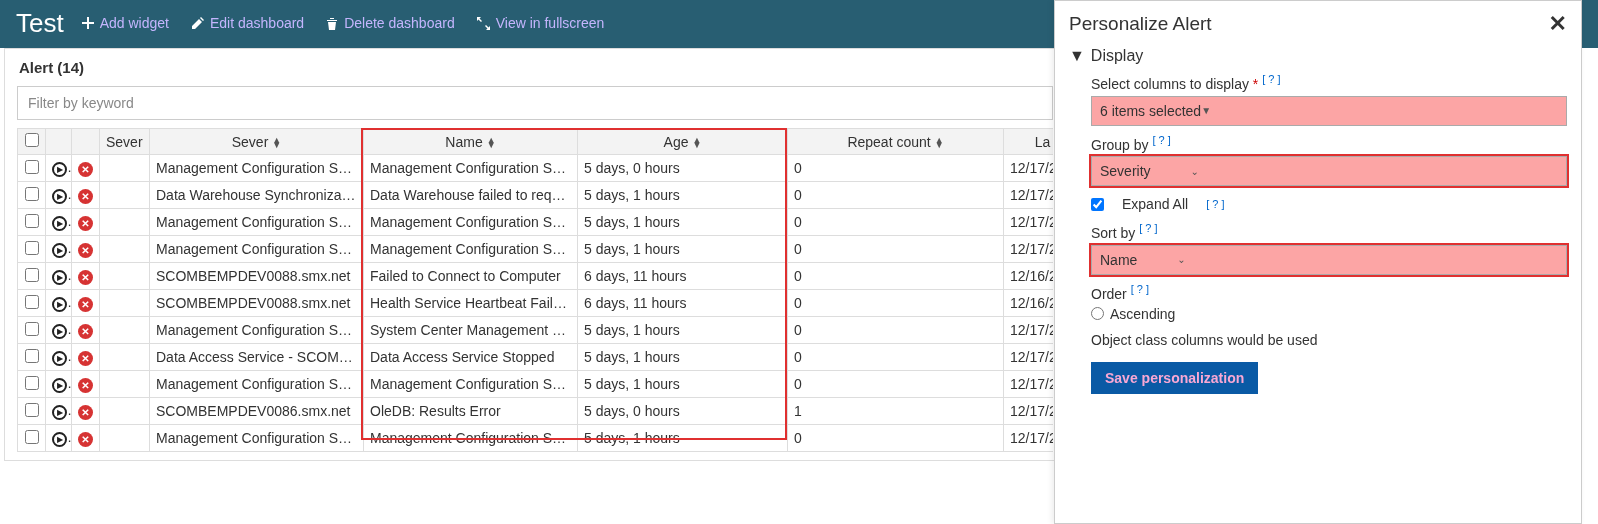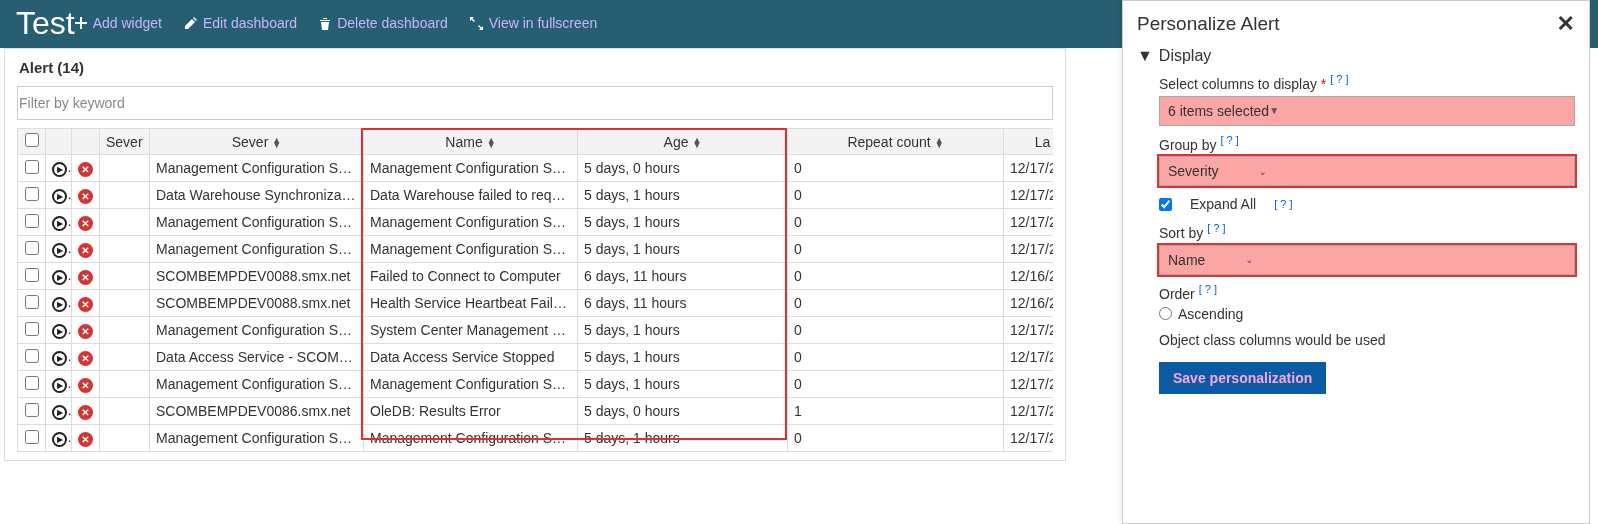--- a/index.html
+++ b/index.html
@@ -1,45 +1,45 @@
 <!DOCTYPE html>
 <html><head>
 <meta charset="utf-8">
 <style>
 * { box-sizing: border-box; margin: 0; padding: 0; }
 body { font-family: "Segoe UI", Arial, sans-serif; font-size: 14px; color: #333; background: #fff; width: 1598px; height: 524px; overflow: hidden; position: relative; }
 .header-bar { background: #285e72; color: #fff; display: flex; align-items: center; padding: 6px 16px 8px 16px; height: 48px; }
-.header-title { font-size: 32px; font-weight: 300; }
+.header-title { font-size: 26px; font-weight: 300; margin-right: 18px; }
 .header-link { color: #c4b5fd; margin-right: 22px; font-size: 14px; cursor: pointer; display: inline-flex; align-items: center; gap: 6px; }
 .header-link svg { flex-shrink: 0; }
 .panel { border: 1px solid #ddd; margin: 0 4px; }
 .panel-title { padding: 10px 14px; font-size: 15px; font-weight: 600; }
 .filter-box { margin: 0 12px 8px 12px; }
-.filter-input { width: 100%; padding: 8px 1px; border: 1px solid #ccc; font-size: 14px; }
+.filter-input { width: 100%; padding: 8px 10px; border: 1px solid #ccc; font-size: 14px; }
 .filter-input::placeholder { color: #888; }
 .table-wrap { margin: 0 12px 8px 12px; overflow: hidden; position: relative; }
 table { width: 100%; border-collapse: collapse; table-layout: fixed; }
 th, td { border: 1px solid #ddd; padding: 4px 6px; text-align: left; font-size: 14px; overflow: hidden; white-space: nowrap; text-overflow: ellipsis; height: 26px; }
 th { background: #f3f3f3; font-weight: 400; text-align: center; }
 th.left { text-align: left; }
 .col-chk { width: 28px; }
 .col-exp { width: 26px; }
 .col-sev { width: 28px; }
 .col-sevh { width: 50px; }
 .col-src { width: 214px; }
 .col-name { width: 214px; }
 .col-age { width: 210px; }
 .col-rep { width: 216px; }
 .col-last { width: 78px; }
 .sort-arrows { display: inline-flex; flex-direction: column; line-height: 5px; font-size: 9px; margin-left: 4px; color: #555; vertical-align: middle; }
 .chev-circle { width: 15px; height: 15px; border: 2px solid #222; border-radius: 50%; display: inline-flex; align-items: center; justify-content: center; }
 .chev-circle::after { content: "▶"; font-size: 8px; color: #222; margin-left: 1px;}
 .err-icon { width: 15px; height: 15px; background: #d63333; border-radius: 50%; display: inline-flex; align-items: center; justify-content: center; color: #fff; font-size: 10px; font-weight: bold; }
 .highlight-box { position: absolute; border: 2px solid #e03030; pointer-events: none; }
-.side-panel { position: absolute; top: 0; right: 8px; bottom: 0; width: 468px; background: #fff; border: 1px solid #ccc; padding: 10px 14px; box-shadow: -2px 0 6px rgba(0,0,0,0.08); overflow-y: auto; }
+.side-panel { position: absolute; top: 0; right: 16px; bottom: 0; width: 528px; background: #fff; border: 1px solid #ccc; padding: 10px 14px; box-shadow: -2px 0 6px rgba(0,0,0,0.08); overflow-y: auto; }
 .side-title-row { display: flex; justify-content: space-between; align-items: center; margin-bottom: 10px; }
 .side-title { font-size: 19px; font-weight: 400; }
 .close-x { font-size: 22px; font-weight: bold; cursor: pointer; }
 .section-header { display: flex; align-items: center; gap: 6px; font-size: 16px; margin: 4px 0 8px 0; }
 .section-body { padding-left: 22px; }
 .form-label { font-size: 14px; margin: 8px 0 4px 0; }
 .req { color: #c00; }
 .help-sup { color: #0066cc; font-size: 11px; vertical-align: super; cursor: pointer; }
 .dropdown { width: 100%; border: 1px solid #aaa; padding: 6px 8px; display: flex; align-items: center; cursor: pointer; background: #fca5a5; font-size: 14px; }
 .dd-caret { font-size: 10px; color: #555; }

